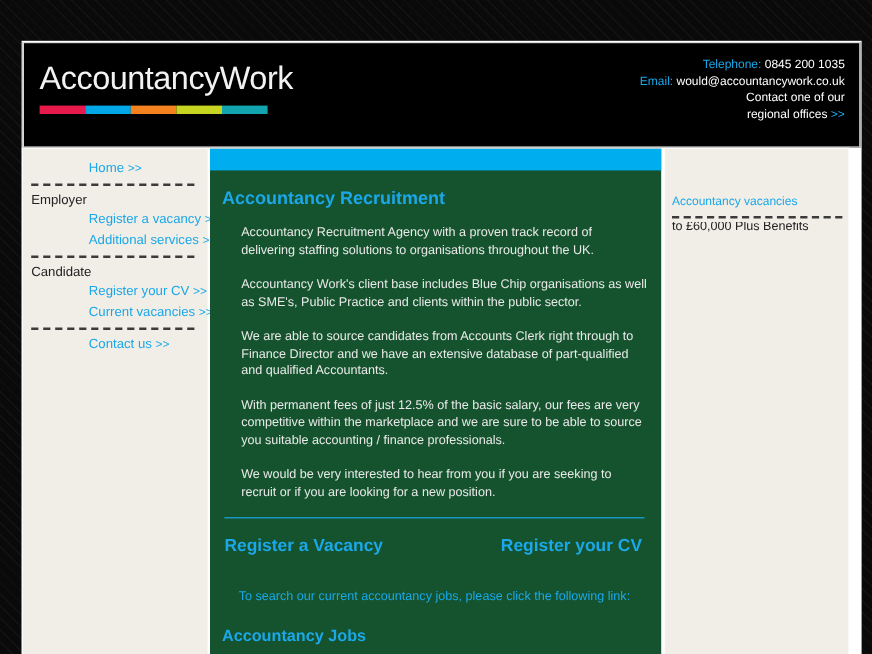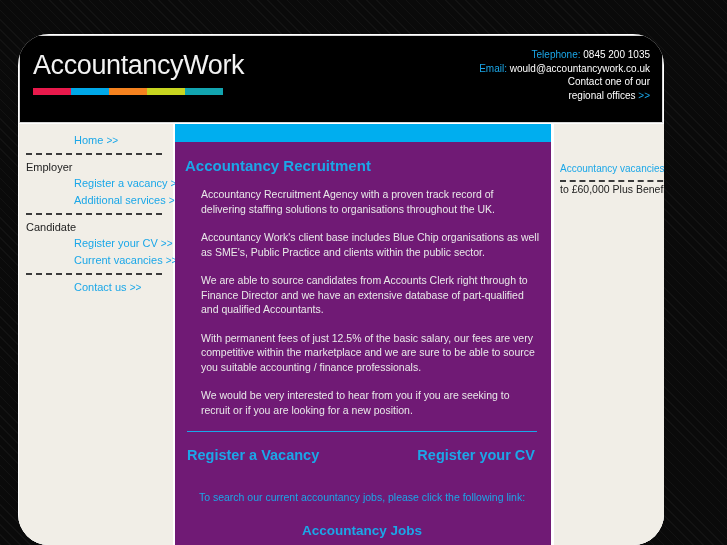--- a/index.html
+++ b/index.html
@@ -19,25 +19,24 @@
         rgba(0,0,0,0) 7px);
     font-family: "Liberation Sans", sans-serif;
     -webkit-font-smoothing: antialiased;
   }
 
   
   .page {
     position: absolute;
     left: 18px;
     top: 34px;
-    width: 646px;
+    width: 700px;
     height: 511px;
     background: #ffffff;
     overflow: hidden;
-    border-radius: 31px;
   }
 
   
   .header {
     position: relative;
     height: 88px;
     background: #000000;
     margin: 1px 1px 0 1px;
     border: 1px solid #d8d8d8;
     box-sizing: border-box;
@@ -118,21 +117,21 @@
     border-top: 2px dashed #3b3b3b;
     margin: 4px 0 4px 0;
   }
 
   .col-main {
     position: absolute;
     left: 157px;
     top: 1px;
     width: 376px;
     bottom: 0;
-    background: #701a75;
+    background: #14532d;
   }
   .blue-bar {
     height: 18px;
     background: #00aeef;
     width: 100%;
   }
   .main-inner {
     padding: 14px 12px 0 10px;
   }
   .main-title {
@@ -167,21 +166,21 @@
     line-height: 18px;
     white-space: nowrap;
   }
   .search-note {
     color: #1ba7e8;
     font-size: 10.5px;
     line-height: 14px;
     text-align: center;
     margin: 0 0 17px 0;
   }
-  .jobs-link-row { text-align: center; margin-bottom: 36px; }
+  .jobs-link-row { margin-bottom: 36px; }
   .jobs-link {
     color: #1ba7e8;
     font-size: 13.5px;
     font-weight: bold;
     text-decoration: none;
     line-height: 17px;
   }
 
   .col-right {
     position: absolute;

